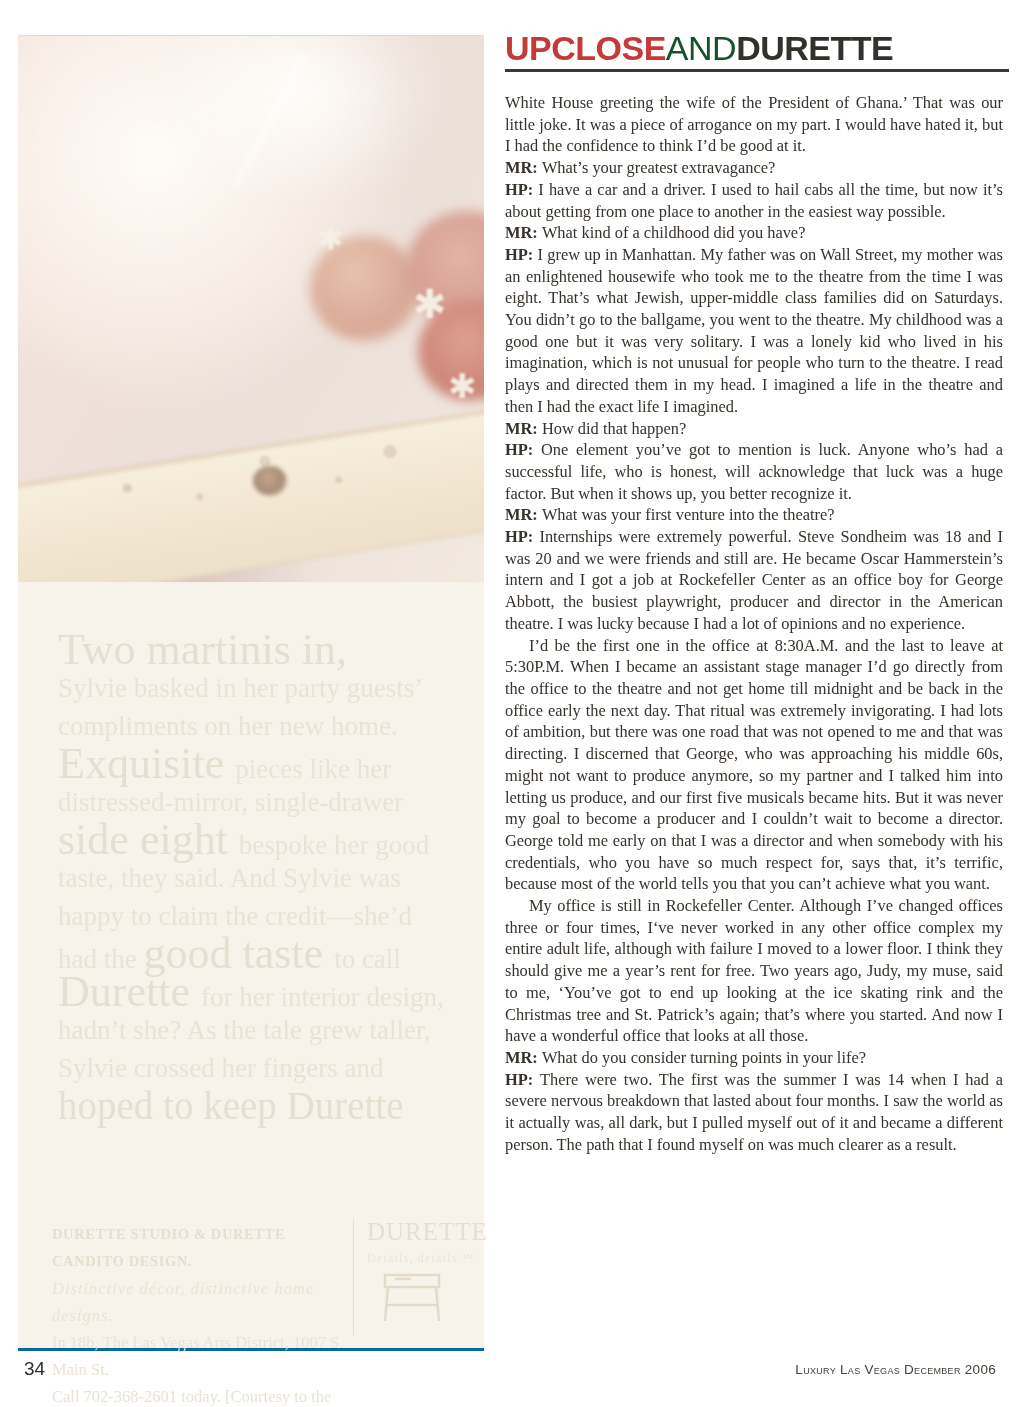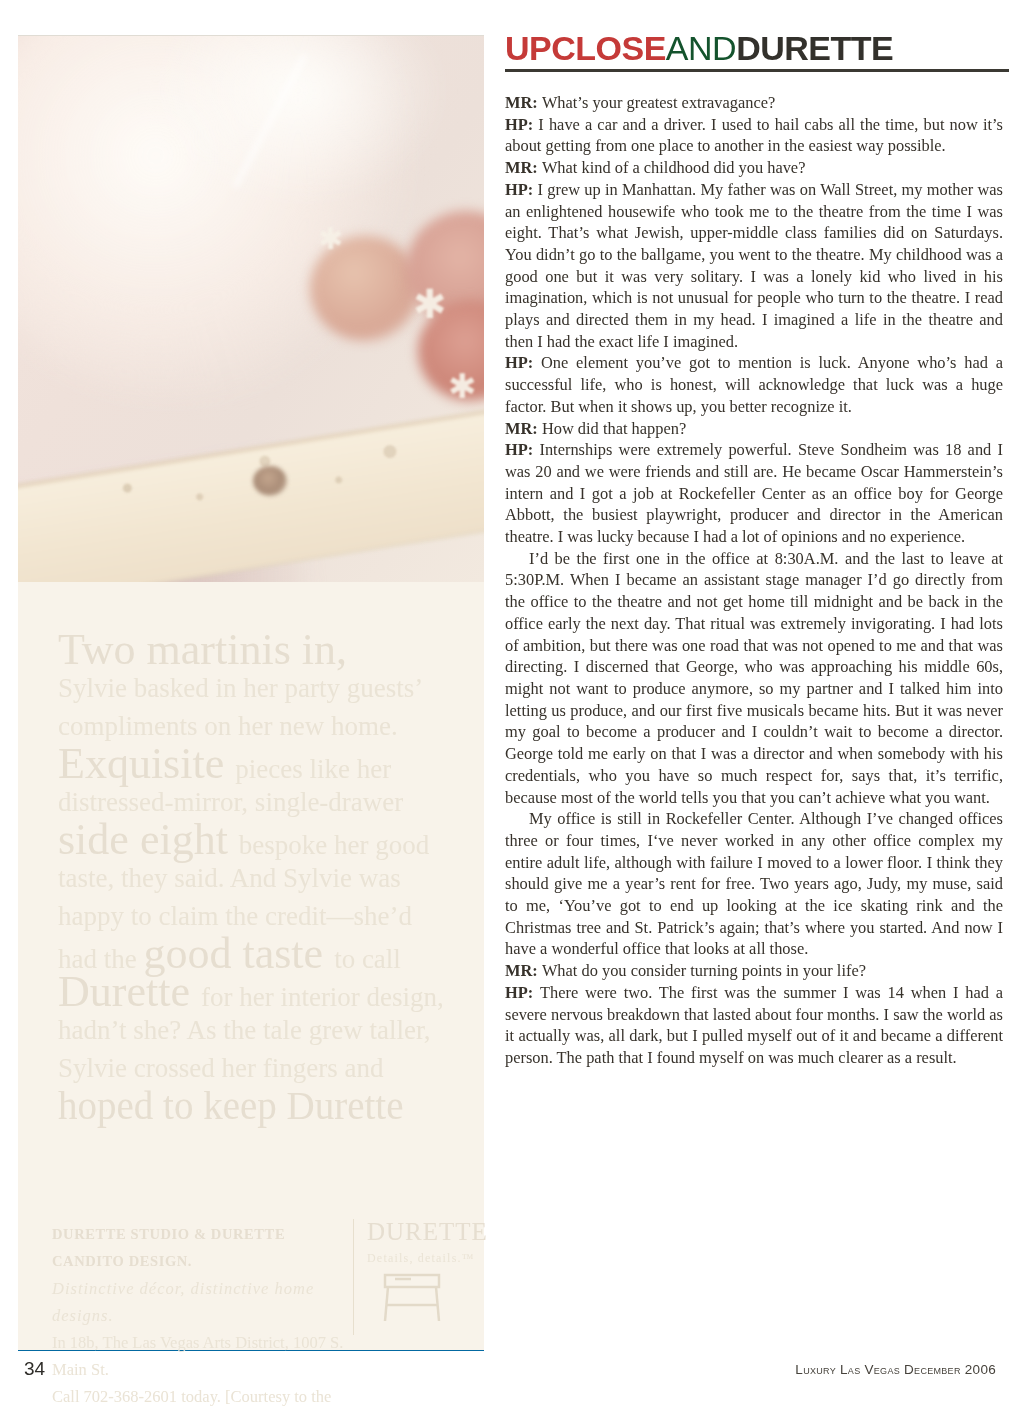--- a/index.html
+++ b/index.html
@@ -17,21 +17,21 @@
     position:relative;width:1024px;height:1407px;
     background:var(--page-bg);
     font-family:"Liberation Serif", serif;
     overflow:hidden;margin:0 auto;
   }
 
   
   .ad{
     position:absolute;left:18px;top:35px;width:466px;height:1316px;
     background:var(--ad-bg);
-    border-bottom:1px solid #0369a1;
+    border-bottom:3px solid #0369a1;
   }
   .ad-photo{
     position:relative;width:466px;height:547px;overflow:hidden;
     border-top:1px solid #e0dcd4;
     background:linear-gradient(125deg,#f3e5de 0%,#efe1da 35%,#ece0d9 60%,#f2e9df 100%);
   }
   .blob{position:absolute;filter:blur(12px);}
   .hand-blob{
     left:-60px;top:-70px;width:460px;height:430px;border-radius:50%;
     background:radial-gradient(ellipse at 45% 42%, rgba(255,253,249,.96) 0%, rgba(250,240,233,.75) 45%, rgba(243,228,221,0) 72%);
@@ -194,26 +194,28 @@
           </g>
         </svg>
       </div>
     </div>
   </aside>
 
   <main class="article">
     <h1 class="headline"><span class="hl-red">UPCLOSE</span><span class="hl-thin">AND</span><span class="hl-bold">DURETTE</span></h1>
     <div class="headline-rule"></div>
     <div class="article-body">
+        <p class="para">White House greeting the wife of the President of Ghana.’ That was our little joke. It was a piece of arrogance on my part. I would have hated it, but I had the confidence to think I’d be good at it.</p>
         <p class="para"><span class="speaker">MR: </span>What’s your greatest extravagance?</p>
         <p class="para"><span class="speaker">HP: </span>I have a car and a driver. I used to hail cabs all the time, but now it’s about getting from one place to another in the easiest way possible.</p>
         <p class="para"><span class="speaker">MR: </span>What kind of a childhood did you have?</p>
         <p class="para"><span class="speaker">HP: </span>I grew up in Manhattan. My father was on Wall Street, my mother was an enlightened housewife who took me to the theatre from the time I was eight. That’s what Jewish, upper-middle class families did on Saturdays. You didn’t go to the ballgame, you went to the theatre. My childhood was a good one but it was very solitary. I was a lonely kid who lived in his imagination, which is not unusual for people who turn to the theatre. I read plays and directed them in my head. I imagined a life in the theatre and then I had the exact life I imagined.</p>
+        <p class="para"><span class="speaker">MR: </span>How did that happen?</p>
         <p class="para"><span class="speaker">HP: </span>One element you’ve got to mention is luck. Anyone who’s had a successful life, who is honest, will acknowledge that luck was a huge factor. But when it shows up, you better recognize it.</p>
-        <p class="para"><span class="speaker">MR: </span>How did that happen?</p>
+        <p class="para"><span class="speaker">MR: </span>What was your first venture into the theatre?</p>
         <p class="para"><span class="speaker">HP: </span>Internships were extremely powerful. Steve Sondheim was 18 and I was 20 and we were friends and still are. He became Oscar Hammerstein’s intern and I got a job at Rockefeller Center as an office boy for George Abbott, the busiest playwright, producer and director in the American theatre. I was lucky because I had a lot of opinions and no experience.</p>
         <p class="para indent">I’d be the first one in the office at 8:30A.M. and the last to leave at 5:30P.M. When I became an assistant stage manager I’d go directly from the office to the theatre and not get home till midnight and be back in the office early the next day. That ritual was extremely invigorating. I had lots of ambition, but there was one road that was not opened to me and that was directing. I discerned that George, who was approaching his middle 60s, might not want to produce anymore, so my partner and I talked him into letting us produce, and our first five musicals became hits. But it was never my goal to become a producer and I couldn’t wait to become a director. George told me early on that I was a director and when somebody with his credentials, who you have so much respect for, says that, it’s terrific, because most of the world tells you that you can’t achieve what you want.</p>
         <p class="para indent">My office is still in Rockefeller Center. Although I’ve changed offices three or four times, I‘ve never worked in any other office complex my entire adult life, although with failure I moved to a lower floor. I think they should give me a year’s rent for free. Two years ago, Judy, my muse, said to me, ‘You’ve got to end up looking at the ice skating rink and the Christmas tree and St. Patrick’s again; that’s where you started. And now I have a wonderful office that looks at all those.</p>
         <p class="para"><span class="speaker">MR: </span>What do you consider turning points in your life?</p>
         <p class="para"><span class="speaker">HP: </span>There were two. The first was the summer I was 14 when I had a severe nervous breakdown that lasted about four months. I saw the world as it actually was, all dark, but I pulled myself out of it and became a different person. The path that I found myself on was much clearer as a result.</p>
       </div>
   </main>
 
   <div class="page-number">34</div>
   <div class="magazine-credit">Luxury Las Vegas December 2006</div>

